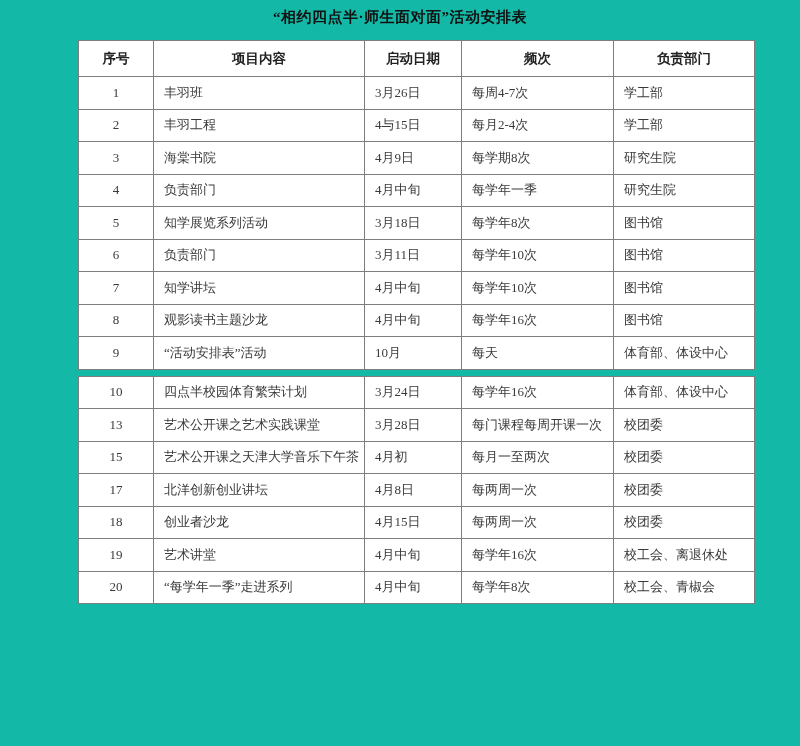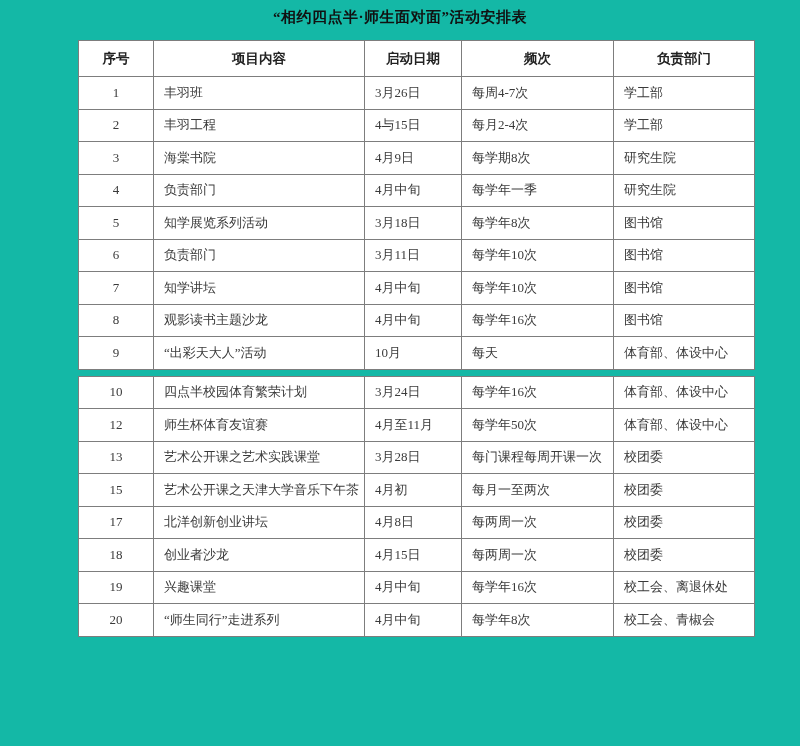--- a/index.html
+++ b/index.html
@@ -142,21 +142,21 @@
           </tr>
           <tr>
             <td class="col0">8</td>
             <td class="col1">观影读书主题沙龙</td>
             <td class="col2">4月中旬</td>
             <td class="col3">每学年16次</td>
             <td class="col4">图书馆</td>
           </tr>
           <tr>
             <td class="col0">9</td>
-            <td class="col1">“出彩天大人”活动</td>
+            <td class="col1">“活动安排表”活动</td>
             <td class="col2">10月</td>
             <td class="col3">每天</td>
             <td class="col4">体育部、体设中心</td>
           </tr>
         </tbody>
     </table>
 
     <div class="section-gap"></div>
 
     <table>
@@ -169,27 +169,20 @@
       </colgroup>
       <tbody id="tbody-section-2">
           <tr>
             <td class="col0">10</td>
             <td class="col1">四点半校园体育繁荣计划</td>
             <td class="col2">3月24日</td>
             <td class="col3">每学年16次</td>
             <td class="col4">体育部、体设中心</td>
           </tr>
           <tr>
-            <td class="col0">12</td>
-            <td class="col1">师生杯体育友谊赛</td>
-            <td class="col2">4月至11月</td>
-            <td class="col3">每学年50次</td>
-            <td class="col4">体育部、体设中心</td>
-          </tr>
-          <tr>
             <td class="col0">13</td>
             <td class="col1">艺术公开课之艺术实践课堂</td>
             <td class="col2">3月28日</td>
             <td class="col3">每门课程每周开课一次</td>
             <td class="col4">校团委</td>
           </tr>
           <tr>
             <td class="col0">15</td>
             <td class="col1">艺术公开课之天津大学音乐下午茶</td>
             <td class="col2">4月初</td>
@@ -205,28 +198,28 @@
           </tr>
           <tr>
             <td class="col0">18</td>
             <td class="col1">创业者沙龙</td>
             <td class="col2">4月15日</td>
             <td class="col3">每两周一次</td>
             <td class="col4">校团委</td>
           </tr>
           <tr>
             <td class="col0">19</td>
-            <td class="col1">兴趣课堂</td>
+            <td class="col1">艺术讲堂</td>
             <td class="col2">4月中旬</td>
             <td class="col3">每学年16次</td>
             <td class="col4">校工会、离退休处</td>
           </tr>
           <tr>
             <td class="col0">20</td>
-            <td class="col1">“师生同行”走进系列</td>
+            <td class="col1">“每学年一季”走进系列</td>
             <td class="col2">4月中旬</td>
             <td class="col3">每学年8次</td>
             <td class="col4">校工会、青椒会</td>
           </tr>
         </tbody>
     </table>
 
   </div>
 </div>
 

